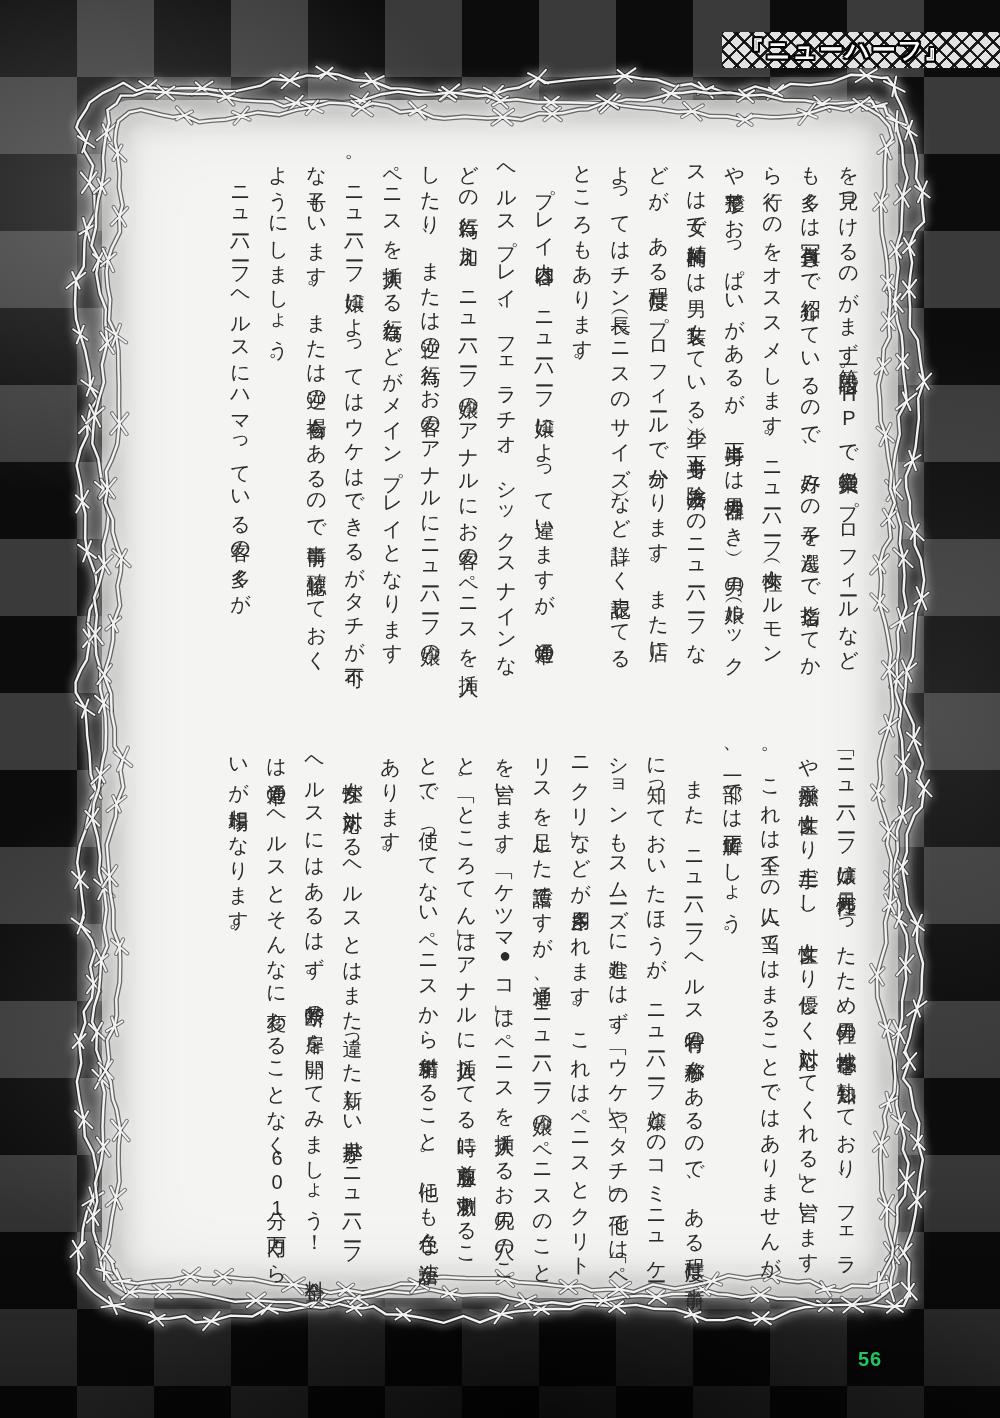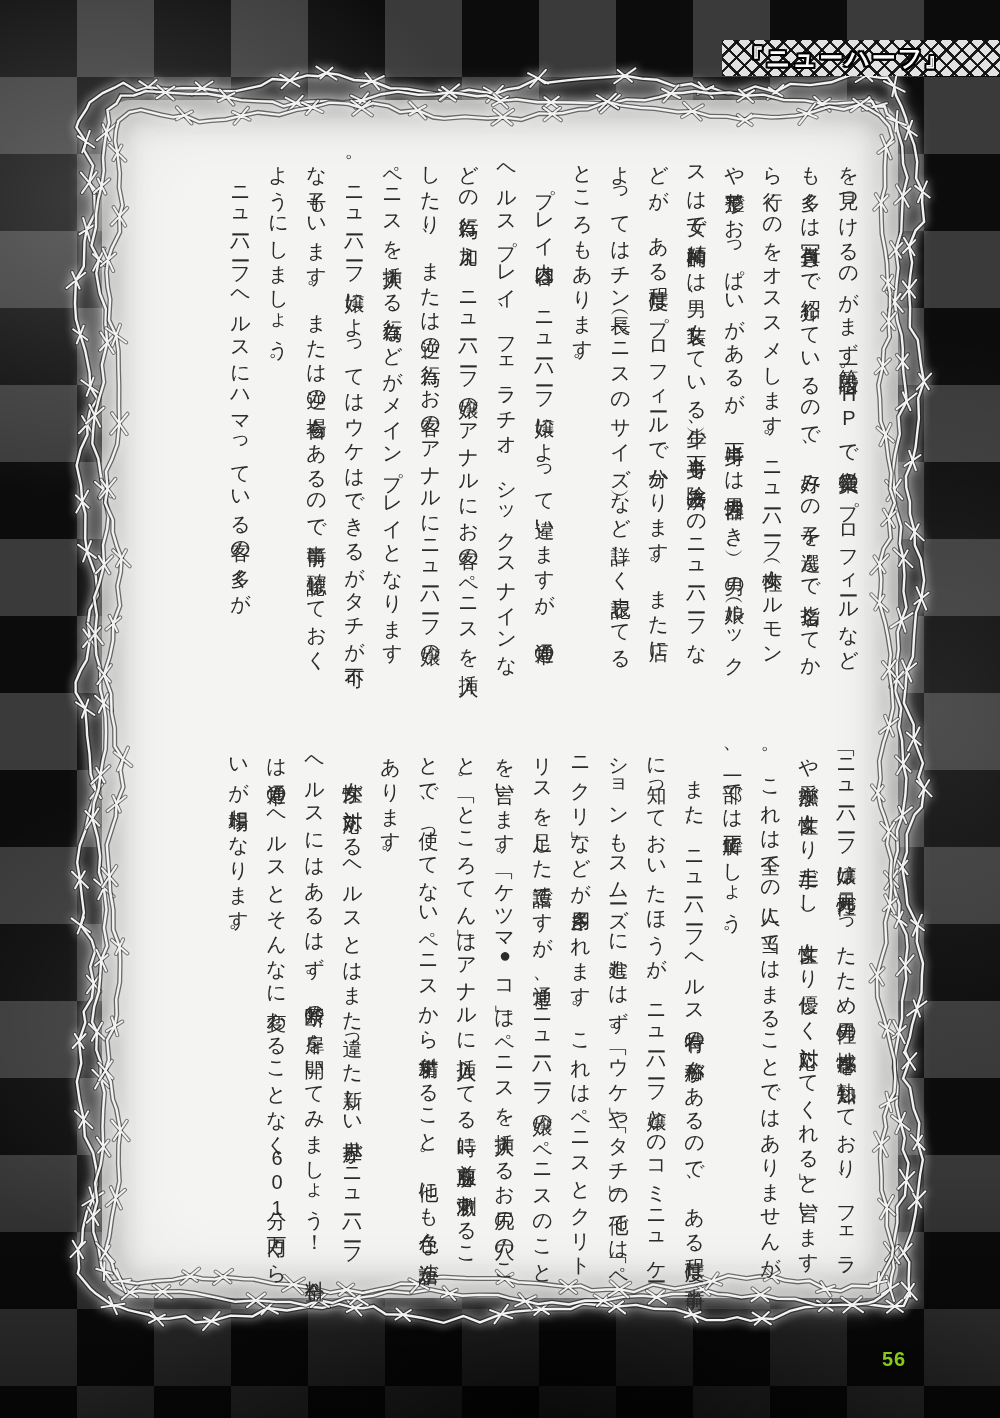--- a/index.html
+++ b/index.html
@@ -31,21 +31,21 @@
       0 0 26px 10px rgba(255,255,255,.28);
   }
   
   svg.wire{
     position:absolute;inset:0;width:1000px;height:1418px;
     pointer-events:none;
     filter:drop-shadow(0 0 5px rgba(255,255,255,.75));
   }
   
   .band{
-    position:absolute;left:722px;top:40px;width:278px;height:36px;
+    position:absolute;left:722px;top:32px;width:278px;height:36px;
     background-color:#e2e2e2;
     background-image:
       repeating-linear-gradient(45deg, rgba(12,12,12,.92) 0 2.5px, transparent 2.5px 11px),
       repeating-linear-gradient(-45deg, rgba(12,12,12,.92) 0 2.5px, transparent 2.5px 11px);
     display:flex;align-items:center;justify-content:flex-start;
     padding-left:18px;box-sizing:border-box;
   }
   .band span{
     font-size:24px;font-weight:bold;color:#fff;letter-spacing:2px;
     text-shadow:
@@ -59,22 +59,22 @@
     writing-mode:vertical-rl;
     text-orientation:upright;
     font-size:20px;line-height:1.9;letter-spacing:2px;
     color:#2b2b2b;
     word-break:break-all;line-break:anywhere;overflow-wrap:anywhere;
   }
   .vtext p{margin:0;padding:0;}
   .vtext.top{left:118px;top:152px;width:750px;height:522px;}
   .vtext.bottom{left:114px;top:744px;width:752px;height:534px;}
   .pageno{
-    position:absolute;left:882px;top:1348px;
-    color:#84cc16;font-size:20px;font-weight:bold;letter-spacing:1px;
+    position:absolute;left:858px;top:1348px;
+    color:#22c55e;font-size:20px;font-weight:bold;letter-spacing:1px;
     text-shadow:0 0 4px rgba(0,0,0,.8);
   }
 </style>
 </head>
 <body>
 
 <div class="page-bg"></div>
 
 <div class="panel"></div>
 

